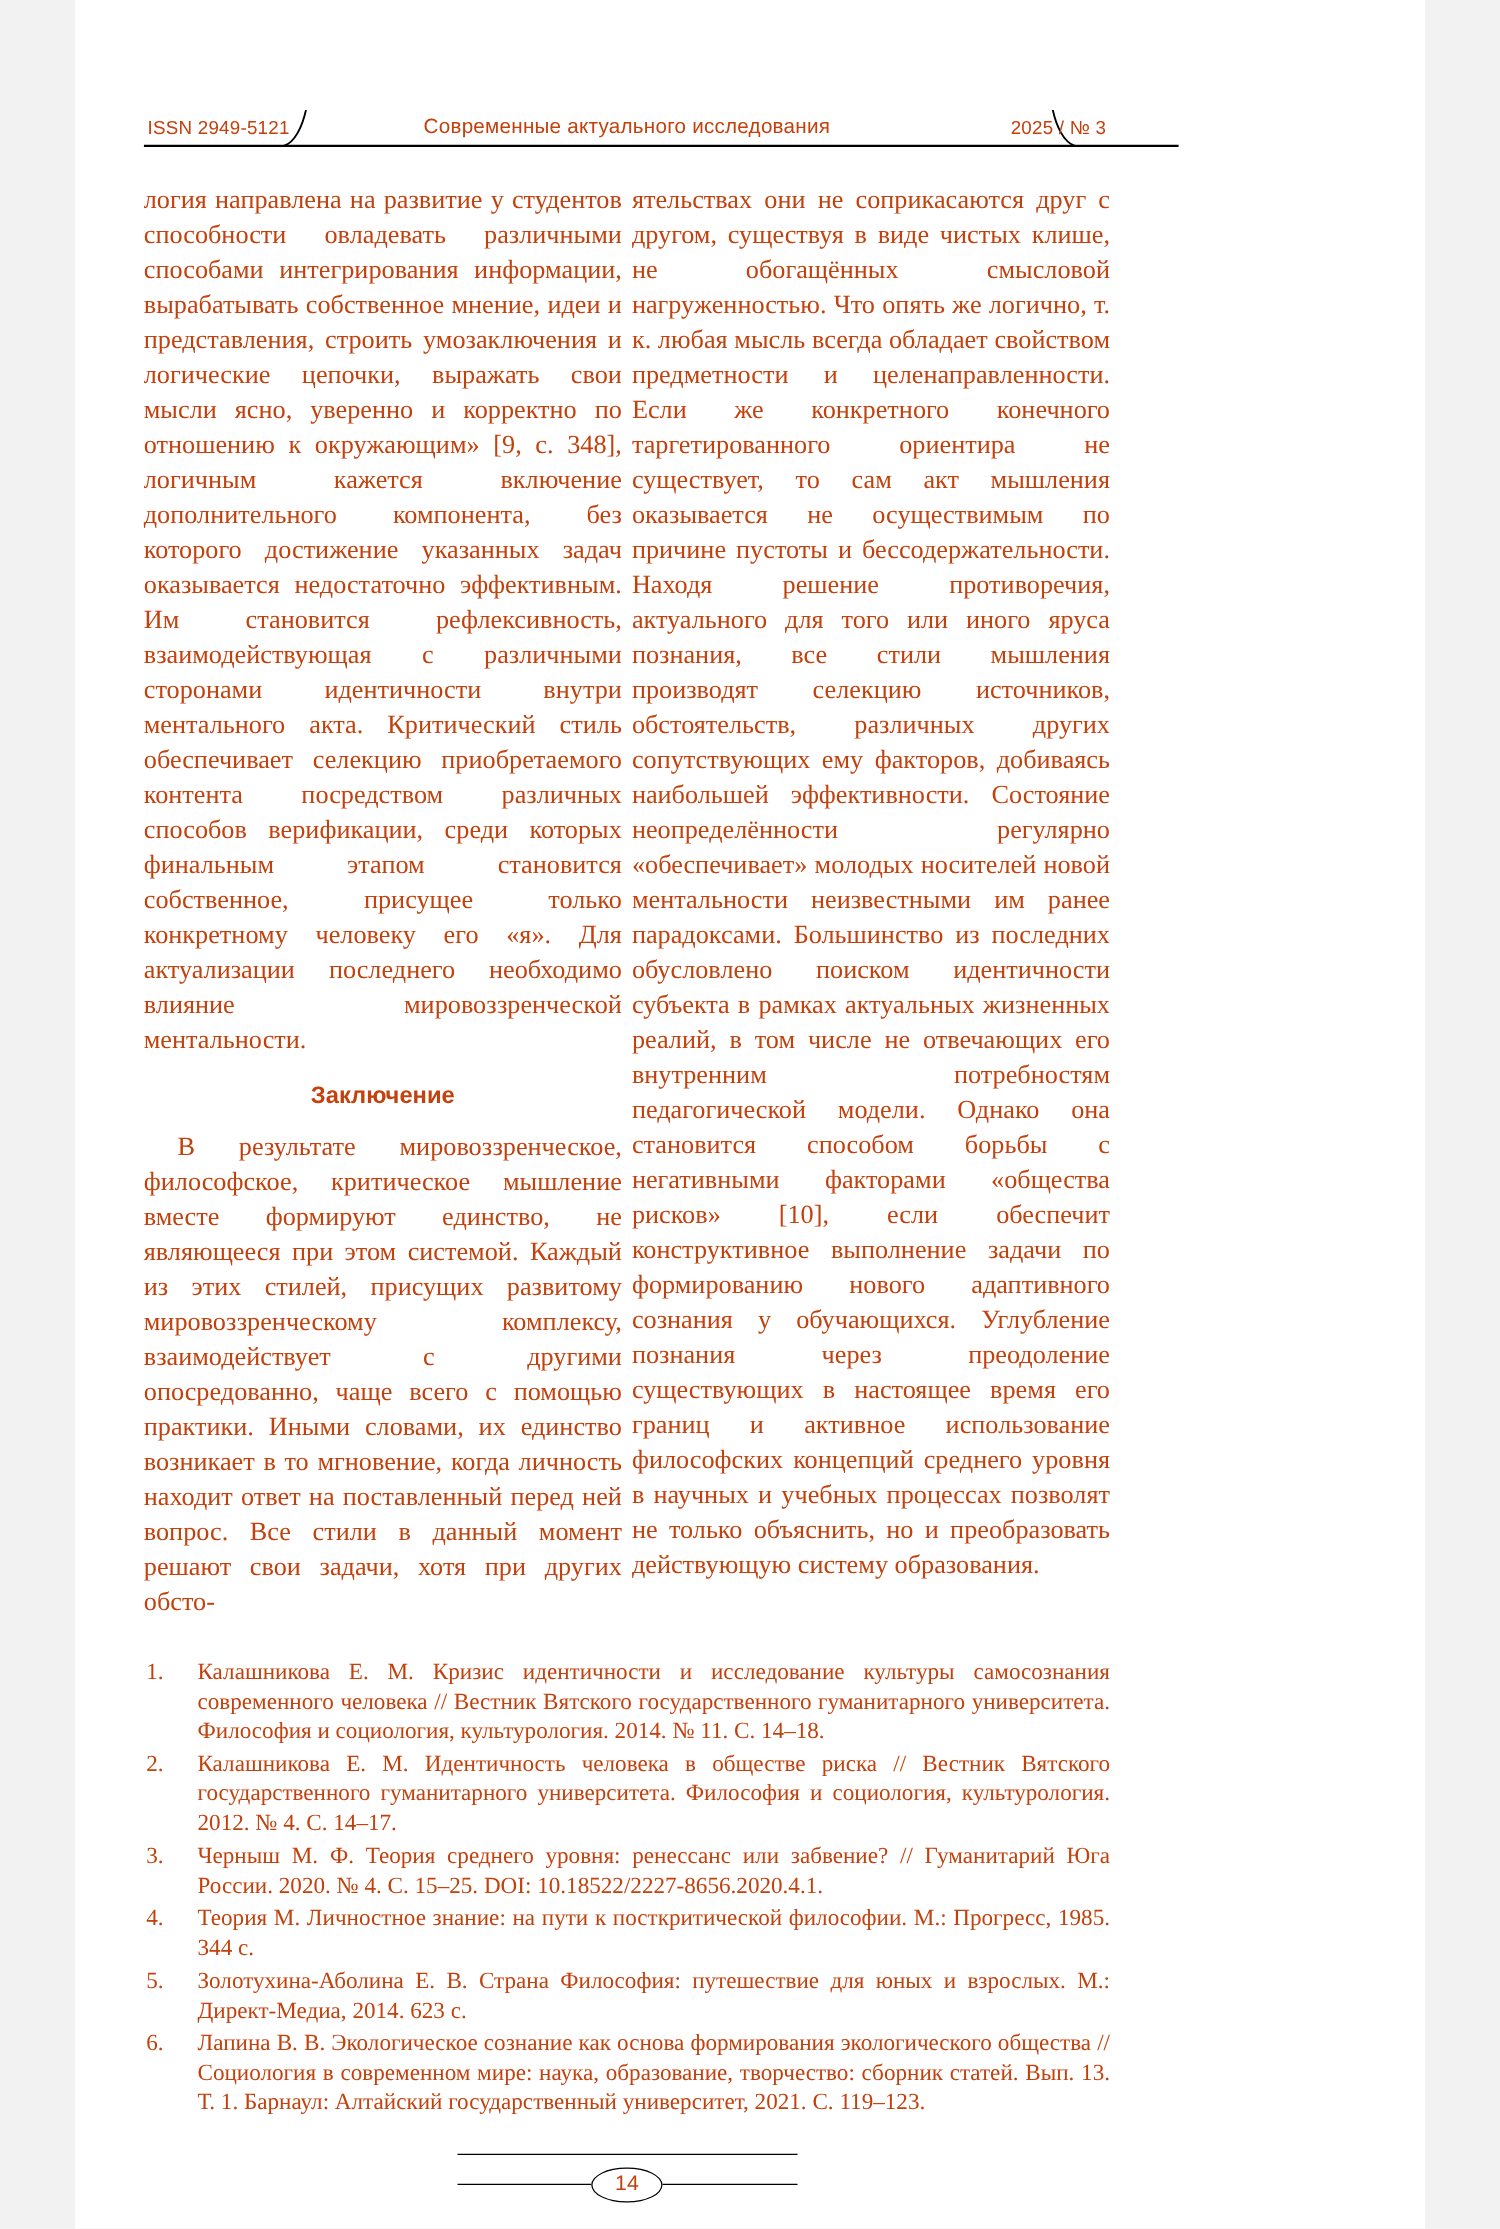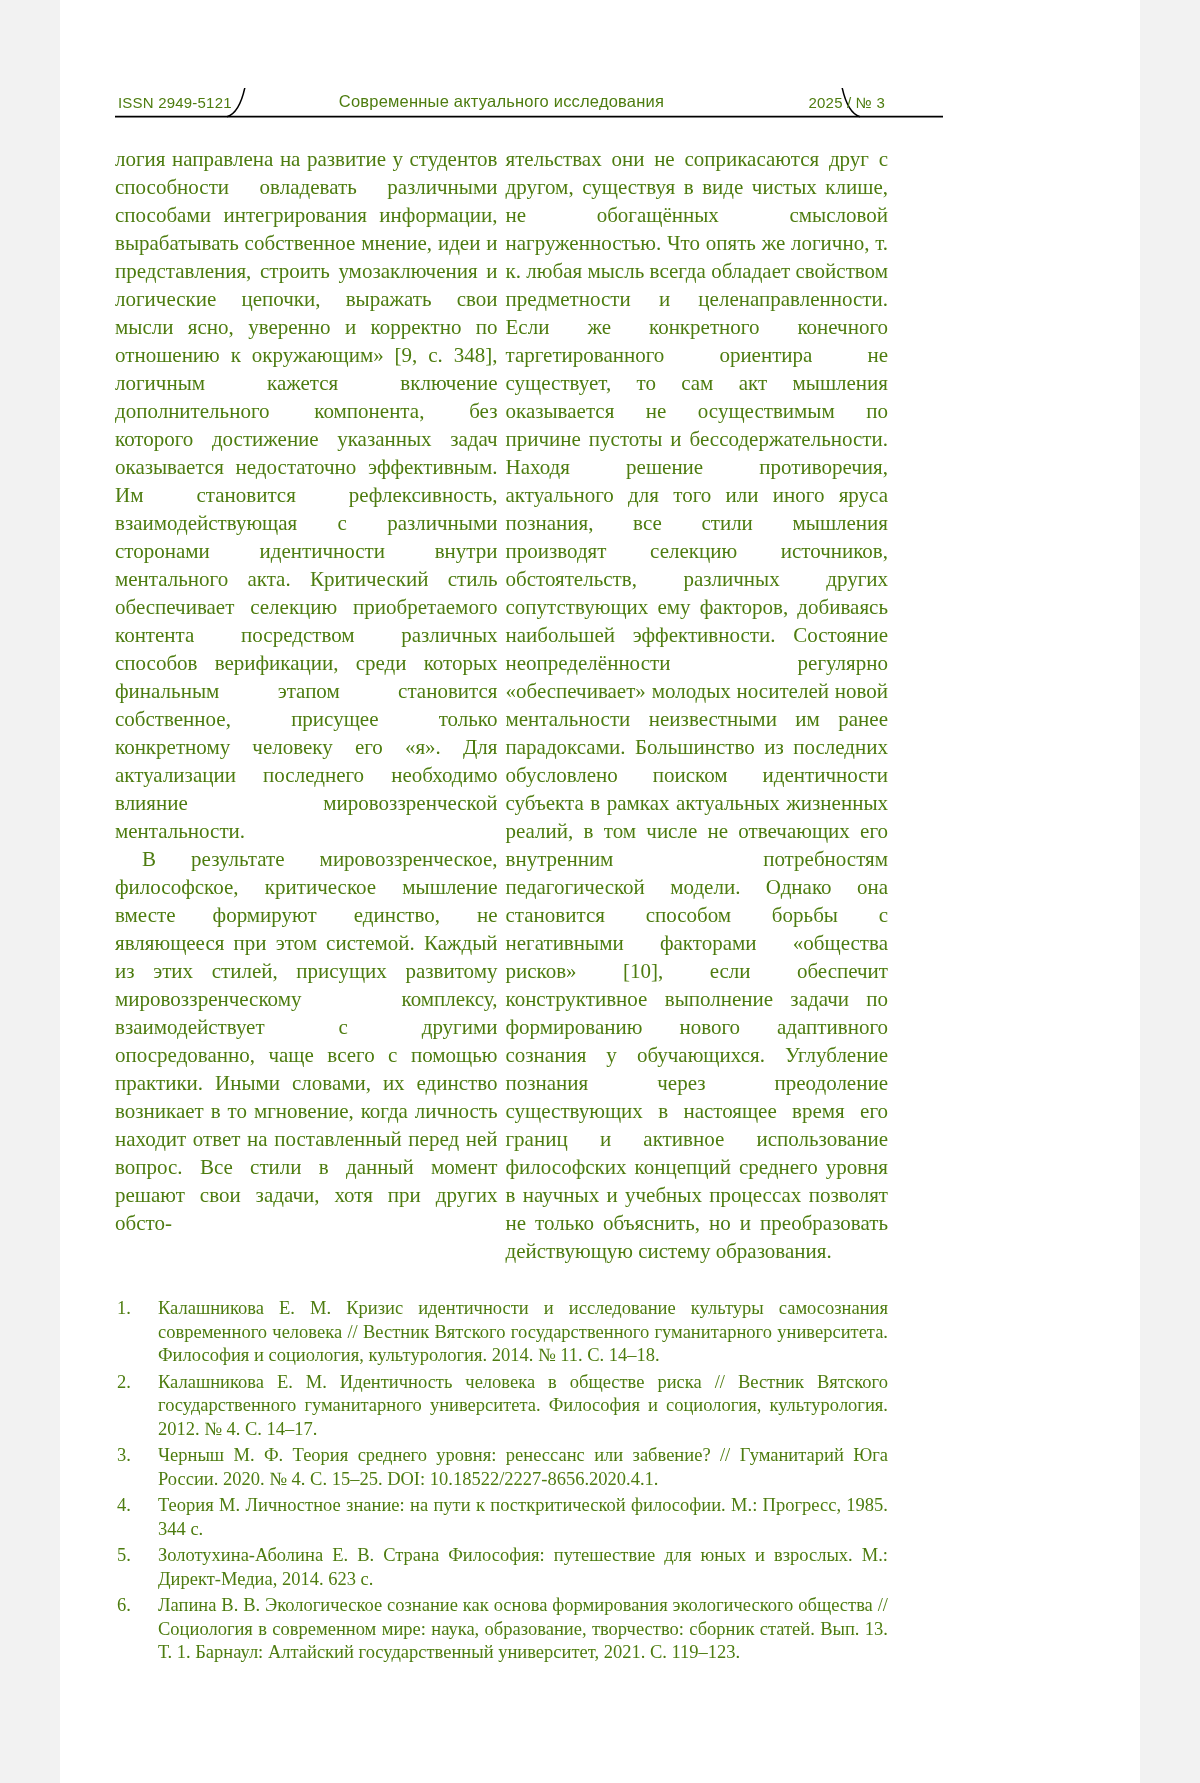--- a/index.html
+++ b/index.html
@@ -8,21 +8,21 @@
     background: #f2f2f2;
   }
   .page {
     position: relative;
     width: 1080px;
     height: 1783px;
     margin: 0 auto;
     background: #ffffff;
     box-sizing: border-box;
     padding: 88px 252px 0 55px;
-    color: #4d7c0f;
+    color: #c2410c;
     overflow: hidden;
   }
 
   
   .page-header {
     position: relative;
     height: 30px;
     font-family: "Liberation Sans", sans-serif;
   }
   .header-rule {
@@ -138,20 +138,21 @@
       <path d="M745 28.7 C736 26 730 13 727 -1" stroke="#000" stroke-width="1.5" fill="none"></path>
     </svg>
     <span class="hdr-text hdr-issn">ISSN 2949-5121</span>
     <span class="hdr-text hdr-title">Современные актуального исследования</span>
     <span class="hdr-text hdr-issue">2025 / № 3</span>
   </header>
 
   <main class="columns">
     <div class="col">
       <p class="body-text" lang="ru">логия направлена на развитие у студентов способности овладевать различными способами интегрирования информации, вырабатывать собственное мнение, идеи и представления, строить умозаключения и логические цепочки, выражать свои мысли ясно, уверенно и корректно по отношению к окружающим» [9, с. 348], логичным кажется включение дополнительного компонента, без которого достижение указанных задач оказывается недостаточно эффективным. Им становится рефлексивность, взаимодействующая с различными сторонами идентичности внутри ментального акта. Критический стиль обеспечивает селекцию приобретаемого контента посредством различных способов верификации, среди которых финальным этапом становится собственное, присущее только конкретному человеку его «я». Для актуализации последнего необходимо влияние мировоззренческой ментальности.</p>
+      <h2 class="conclusion-heading">Заключение</h2>
       <p class="body-text indent" lang="ru">В результате мировоззренческое, философское, критическое мышление вместе формируют единство, не являющееся при этом системой. Каждый из этих стилей, присущих развитому мировоззренческому комплексу, взаимодействует с другими опосредованно, чаще всего с помощью практики. Иными словами, их единство возникает в то мгновение, когда личность находит ответ на поставленный перед ней вопрос. Все стили в данный момент решают свои задачи, хотя при других обсто-</p>
     </div>
     <div class="col">
       <p class="body-text" lang="ru">ятельствах они не соприкасаются друг с другом, существуя в виде чистых клише, не обогащённых смысловой нагруженностью. Что опять же логично, т. к. любая мысль всегда обладает свойством предметности и целенаправленности. Если же конкретного конечного таргетированного ориентира не существует, то сам акт мышления оказывается не осуществимым по причине пустоты и бессодержательности. Находя решение противоречия, актуального для того или иного яруса познания, все стили мышления производят селекцию источников, обстоятельств, различных других сопутствующих ему факторов, добиваясь наибольшей эффективности. Состояние неопределённости регулярно «обеспечивает» молодых носителей новой ментальности неизвестными им ранее парадоксами. Большинство из последних обусловлено поиском идентичности субъекта в рамках актуальных жизненных реалий, в том числе не отвечающих его внутренним потребностям педагогической модели. Однако она становится способом борьбы с негативными факторами «общества рисков» [10], если обеспечит конструктивное выполнение задачи по формированию нового адаптивного сознания у обучающихся. Углубление познания через преодоление существующих в настоящее время его границ и активное использование философских концепций среднего уровня в научных и учебных процессах позволят не только объяснить, но и преобразовать действующую систему образования.</p>
     </div>
   </main>
 
   <section class="literature">
 
     <div class="ref">
@@ -184,14 +185,22 @@
       <span class="ref-text">Страна Философия: путешествие для юных и взрослых. М.: Директ-Медиа, 2014. 623 с.</span>
     </div>
 
     <div class="ref">
       <span class="ref-num">6.</span>
       <span class="ref-author">Лапина В. В.</span>
       <span class="ref-text">Экологическое сознание как основа формирования экологического общества // Социология в современном мире: наука, образование, творчество: сборник статей. Вып. 13. Т. 1. Барнаул: Алтайский государственный университет, 2021. С. 119–123.</span>
     </div>
   </section>
 
+  <footer>
+    <div class="end-rule"></div>
+    <div class="pagenum-wrap">
+      <span class="footer-line"></span>
+      <span class="pagenum">14</span>
+      <span class="footer-line"></span>
+    </div>
+  </footer>
 
 </div>
 
 </body></html>

